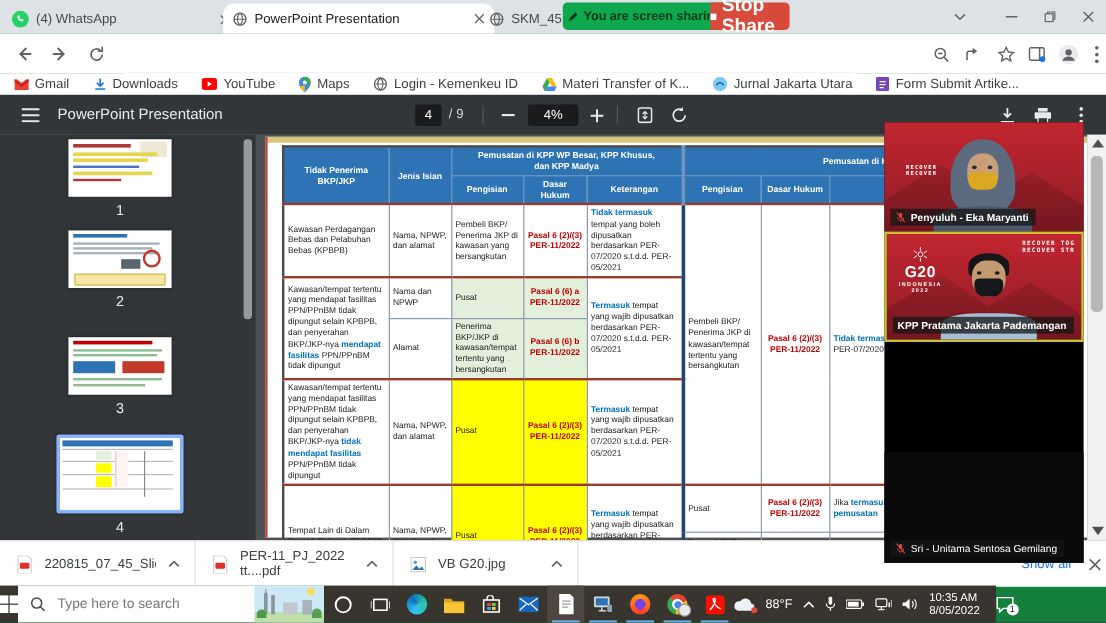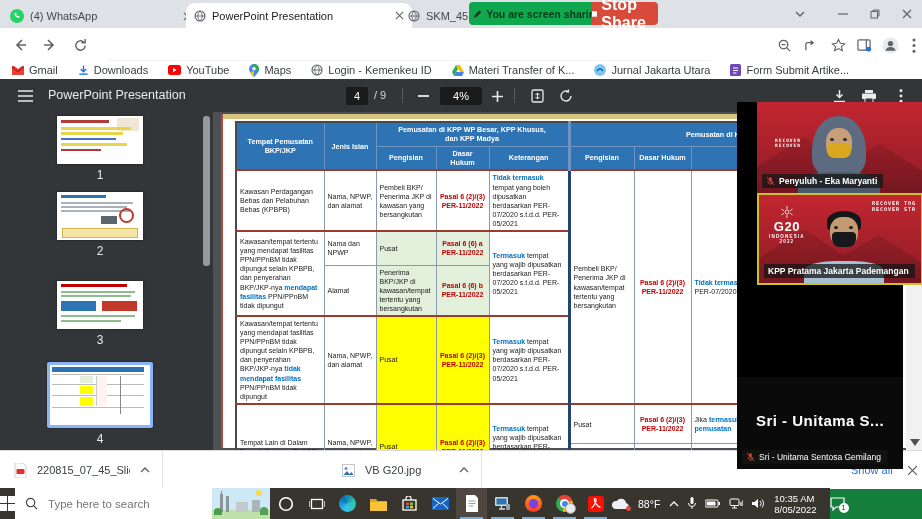--- a/index.html
+++ b/index.html
@@ -74,21 +74,21 @@
   .red{color:#c00000;font-weight:bold;}
   .blue{color:#0070c0;font-weight:bold;}
   .pre{white-space:pre-line;}
   .ctr{text-align:center;}
   td.grn{background:#e2efda;}
   td.yel{background:#ffff00;}
 
   
   #meeting{position:absolute;left:737px;top:102px;width:166px;height:367px;background:#000;z-index:20;}
   .tile{position:absolute;left:0;width:166px;overflow:hidden;}
-  .tile.red{background:linear-gradient(180deg,#c22630,#8e1c26);margin-left:20px;}
+  .tile.red{background:linear-gradient(180deg,#c22630,#8e1c26);}
   .mount{position:absolute;bottom:0;left:0;right:0;height:75%;background:linear-gradient(180deg,#a02028,#6f161f);
          clip-path:polygon(0 100%,0 62%,28% 18%,52% 58%,74% 28%,100% 68%,100% 100%);opacity:.85;}
   .vlabel{position:absolute;left:5px;bottom:5px;background:rgba(22,22,22,.75);color:#fff;font-size:8.5px;
           padding:2px 6px 2px 4px;display:flex;align-items:center;gap:4px;white-space:nowrap;max-width:150px;overflow:hidden;}
   .wm{position:absolute;color:#fff;font-family:"DejaVu Sans Mono",monospace;font-weight:bold;letter-spacing:1px;}
   .bigname{position:absolute;left:0;right:0;top:38%;text-align:center;color:#fff;font-size:15px;font-weight:bold;letter-spacing:.5px;}
 
   
   #dlbar{position:absolute;left:0;top:450px;width:922px;height:38px;background:#fff;border-top:1px solid #dcdcdc;}
   .chip{position:absolute;top:0;height:38px;display:flex;align-items:center;gap:10px;padding:0 12px 0 14px;
@@ -448,21 +448,21 @@
             <col style="width:52px">
             <col style="width:60px">
             <col style="width:53px">
           <col style="width:80px">
             <col style="width:65px">
             <col style="width:57px">
             <col style="width:205px">
         </colgroup>
         <tbody>
             <tr class="hdr" style="height:20px;">
-          <td rowspan="2">Tempat Pemusatan BKP/JKP</td>
+          <td rowspan="2">Tidak Penerima BKP/JKP</td>
           <td rowspan="2">Jenis Isian</td>
           <td colspan="3" class="pre">Pemusatan di KPP WP Besar, KPP Khusus,
 dan KPP Madya</td>
           <td colspan="3" class="grp">Pemusatan di KPP Pratama</td>
         </tr>
         <tr class="hdr" style="height:13px;">
           <td>Pengisian</td>
           <td>Dasar Hukum</td>
           <td>Keterangan</td>
           <td class="grp">Pengisian</td>
@@ -577,39 +577,48 @@
         <div class="abs" style="left:18px;top:21px;width:24px;height:15px;background:#17181c;border-radius:4px 4px 8px 8px;"></div>
         <div class="abs" style="left:-10px;top:50px;width:80px;height:24px;background:#a8bfd3;border-radius:40% 40% 0 0;"></div>
       </div>
       <div class="vlabel">
         <span>KPP Pratama Jakarta Pademangan</span>
       </div>
     </div>
 
 
     <div class="tile" style="top:275px;height:92px;background:#0a0a0a;">
-      <div class="bigname">Sri - Unitama S...</div>
       <div class="vlabel">
         <svg width="9" height="10" viewBox="0 0 12 12">
             <rect x="4.5" y="1" width="3" height="6" rx="1.5" fill="#e04a3f"></rect>
             <path d="M2.5 6a3.5 3.5 0 0 0 7 0M6 9.5V11" stroke="#e04a3f" fill="none"></path>
             <path d="M1.5.8l9 10.4" stroke="#e04a3f" stroke-width="1.2"></path>
           </svg>
         <span>Sri - Unitama Sentosa Gemilang</span>
       </div>
     </div>
   </div>
 
   <div id="dlbar">
     <div class="chip" style="left:0;width:163px;box-sizing:border-box;">
       <svg width="13" height="15" viewBox="0 0 13 15">
           <path d="M1 0h8l3 3v12H1z" fill="#fff" stroke="#d0d0d0"></path>
           <rect x="2.5" y="6" width="8" height="5" rx="1" fill="#e02f2f"></rect>
         </svg>
       <span style="flex:1;overflow:hidden;">220815_07_45_Slid....pdf</span>
+      <svg width="10" height="6" viewBox="0 0 10 6">
+          <path d="M1 5l4-4 4 4" fill="none" stroke="#5f6368" stroke-width="1.4"></path>
+        </svg>
+    </div>
+    <div class="chip" style="left:163px;width:165px;box-sizing:border-box;">
+      <svg width="13" height="15" viewBox="0 0 13 15">
+          <path d="M1 0h8l3 3v12H1z" fill="#fff" stroke="#d0d0d0"></path>
+          <rect x="2.5" y="6" width="8" height="5" rx="1" fill="#e02f2f"></rect>
+        </svg>
+      <span style="flex:1;overflow:hidden;">PER-11_PJ_2022 tt....pdf</span>
       <svg width="10" height="6" viewBox="0 0 10 6">
           <path d="M1 5l4-4 4 4" fill="none" stroke="#5f6368" stroke-width="1.4"></path>
         </svg>
     </div>
     <div class="chip" style="left:328px;width:154px;box-sizing:border-box;">
       <svg width="13" height="13" viewBox="0 0 13 13">
           <rect x=".5" y=".5" width="12" height="12" fill="#fff" stroke="#c8c8c8"></rect>
           <circle cx="4" cy="4.5" r="1.5" fill="#5b9bd5"></circle>
           <path d="M1.5 11l3.5-4 2.5 3 2-2 2 3z" fill="#2e74b5"></path>
         </svg>

